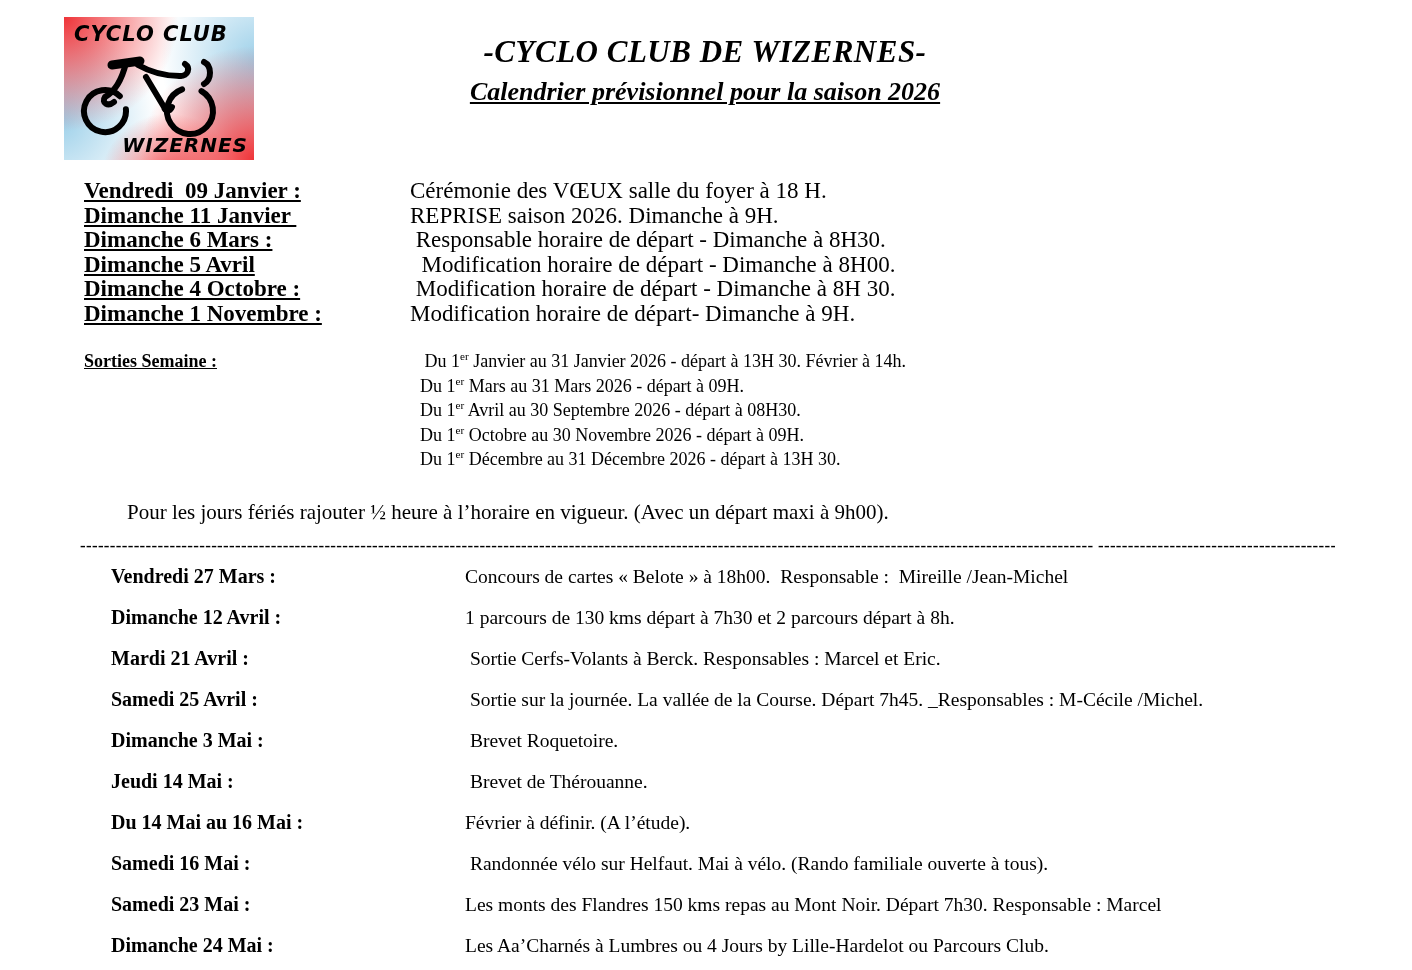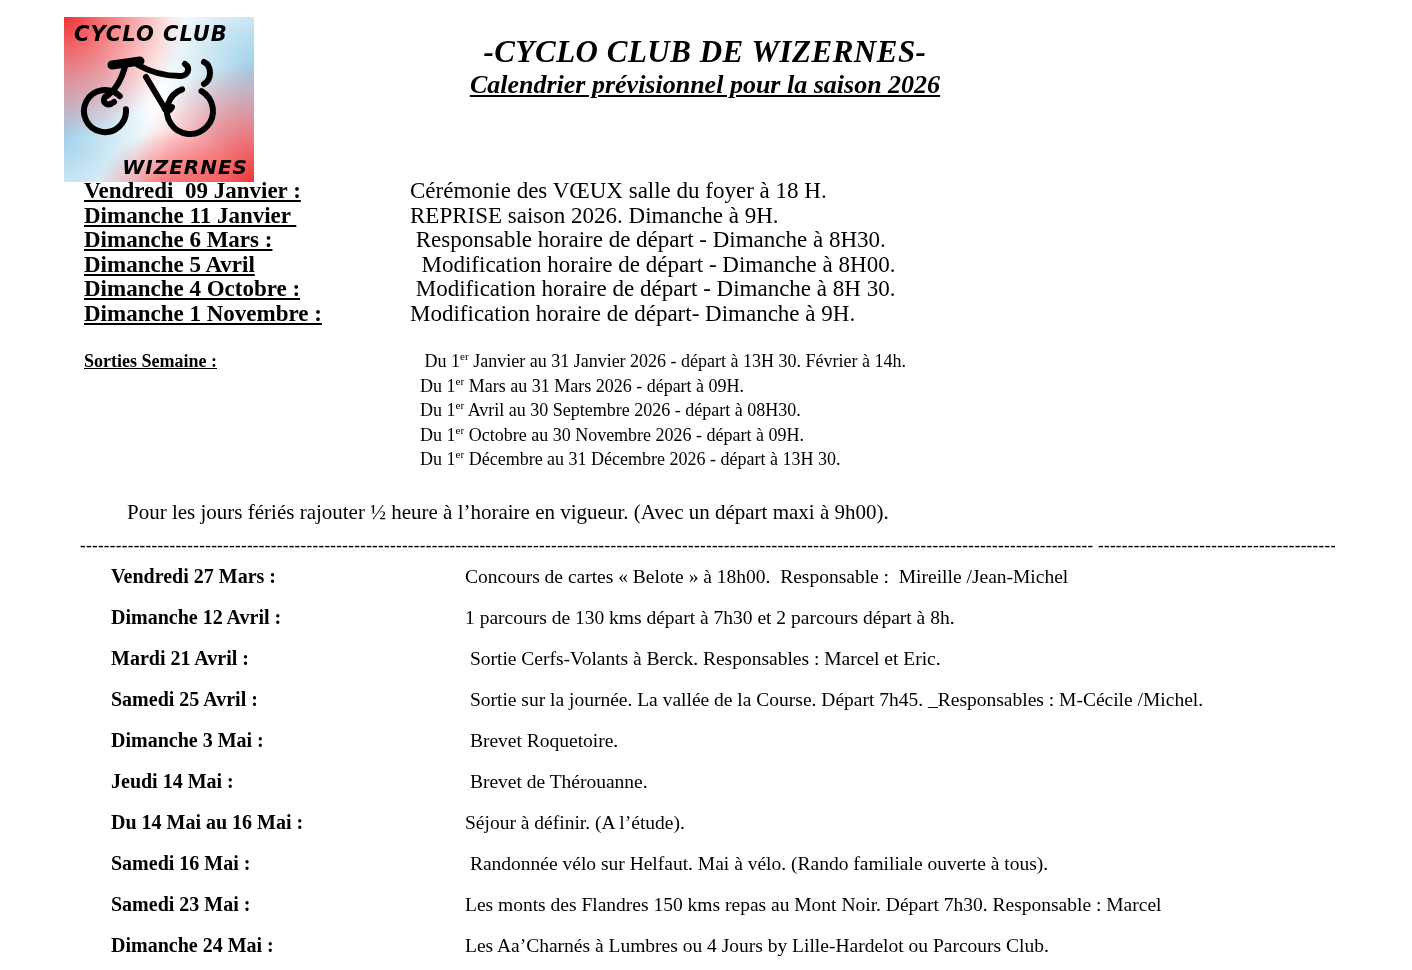--- a/index.html
+++ b/index.html
@@ -3,21 +3,21 @@
 <meta charset="utf-8">
 <style>
   html, body { margin:0; padding:0; background:#ffffff; }
   body {
     width:1412px; height:970px; position:relative; overflow:hidden;
     font-family:"Liberation Serif","DejaVu Serif",serif; color:#000;
   }
 
   
   .logo-box {
-    position:absolute; left:64px; top:17px; width:190px; height:165px;
+    position:absolute; left:64px; top:17px; width:190px; height:143px;
     background:
       radial-gradient(circle at 0% 0%,   rgba(238,40,45,0.95), rgba(238,40,45,0) 48%),
       radial-gradient(circle at 100% 100%, rgba(238,40,45,0.95), rgba(238,40,45,0) 48%),
       radial-gradient(circle at 55% 115%, rgba(238,40,45,0.75), rgba(238,40,45,0) 35%),
       radial-gradient(circle at 103% 30%, rgba(150,205,232,0.95), rgba(150,205,232,0) 45%),
       radial-gradient(circle at -3% 72%,  rgba(150,205,232,0.95), rgba(150,205,232,0) 45%),
       #ffffff;
   }
   .logo-top {
     position:absolute; left:10px; top:5px;
@@ -27,21 +27,21 @@
   .logo-bottom {
     position:absolute; right:6px; bottom:3px;
     font-family:"DejaVu Sans","Liberation Sans",sans-serif;
     font-weight:bold; font-style:italic; font-size:20px; letter-spacing:1px;
   }
   .bike-svg { position:absolute; left:16px; top:32px; }
 
   
   .header { position:absolute; left:330px; top:34px; width:750px; text-align:center; }
   .doc-title { font-size:31px; font-weight:bold; font-style:italic; letter-spacing:0.5px; }
-  .doc-subtitle { font-size:26px; font-weight:bold; font-style:italic; text-decoration:underline; }
+  .doc-subtitle { font-size:26px; font-weight:bold; font-style:italic; text-decoration:underline; margin-top:7px; }
 
   
   .notices { position:absolute; left:84px; top:178px; font-size:23px; }
   .notices .row { display:flex; height:24.6px; align-items:baseline; }
   .notices .date { width:326px; font-weight:bold; text-decoration:underline; white-space:pre; flex:none; }
   .notices .desc { white-space:pre; }
 
   
   .sorties-label {
     position:absolute; left:84px; top:351px; font-size:18px;
@@ -157,21 +157,21 @@
   <div class="row">
     <span class="date">Dimanche 3 Mai :</span>
     <span class="desc"> Brevet Roquetoire.</span>
   </div>
   <div class="row">
     <span class="date">Jeudi 14 Mai :</span>
     <span class="desc"> Brevet de Thérouanne.</span>
   </div>
   <div class="row">
     <span class="date">Du 14 Mai au 16 Mai :</span>
-    <span class="desc">Séjour à définir. (A l’étude).</span>
+    <span class="desc">Février à définir. (A l’étude).</span>
   </div>
   <div class="row">
     <span class="date">Samedi 16 Mai :</span>
     <span class="desc"> Randonnée vélo sur Helfaut. Mai à vélo. (Rando familiale ouverte à tous).</span>
   </div>
   <div class="row">
     <span class="date">Samedi 23 Mai :</span>
     <span class="desc">Les monts des Flandres 150 kms repas au Mont Noir. Départ 7h30. Responsable : Marcel</span>
   </div>
   <div class="row">

